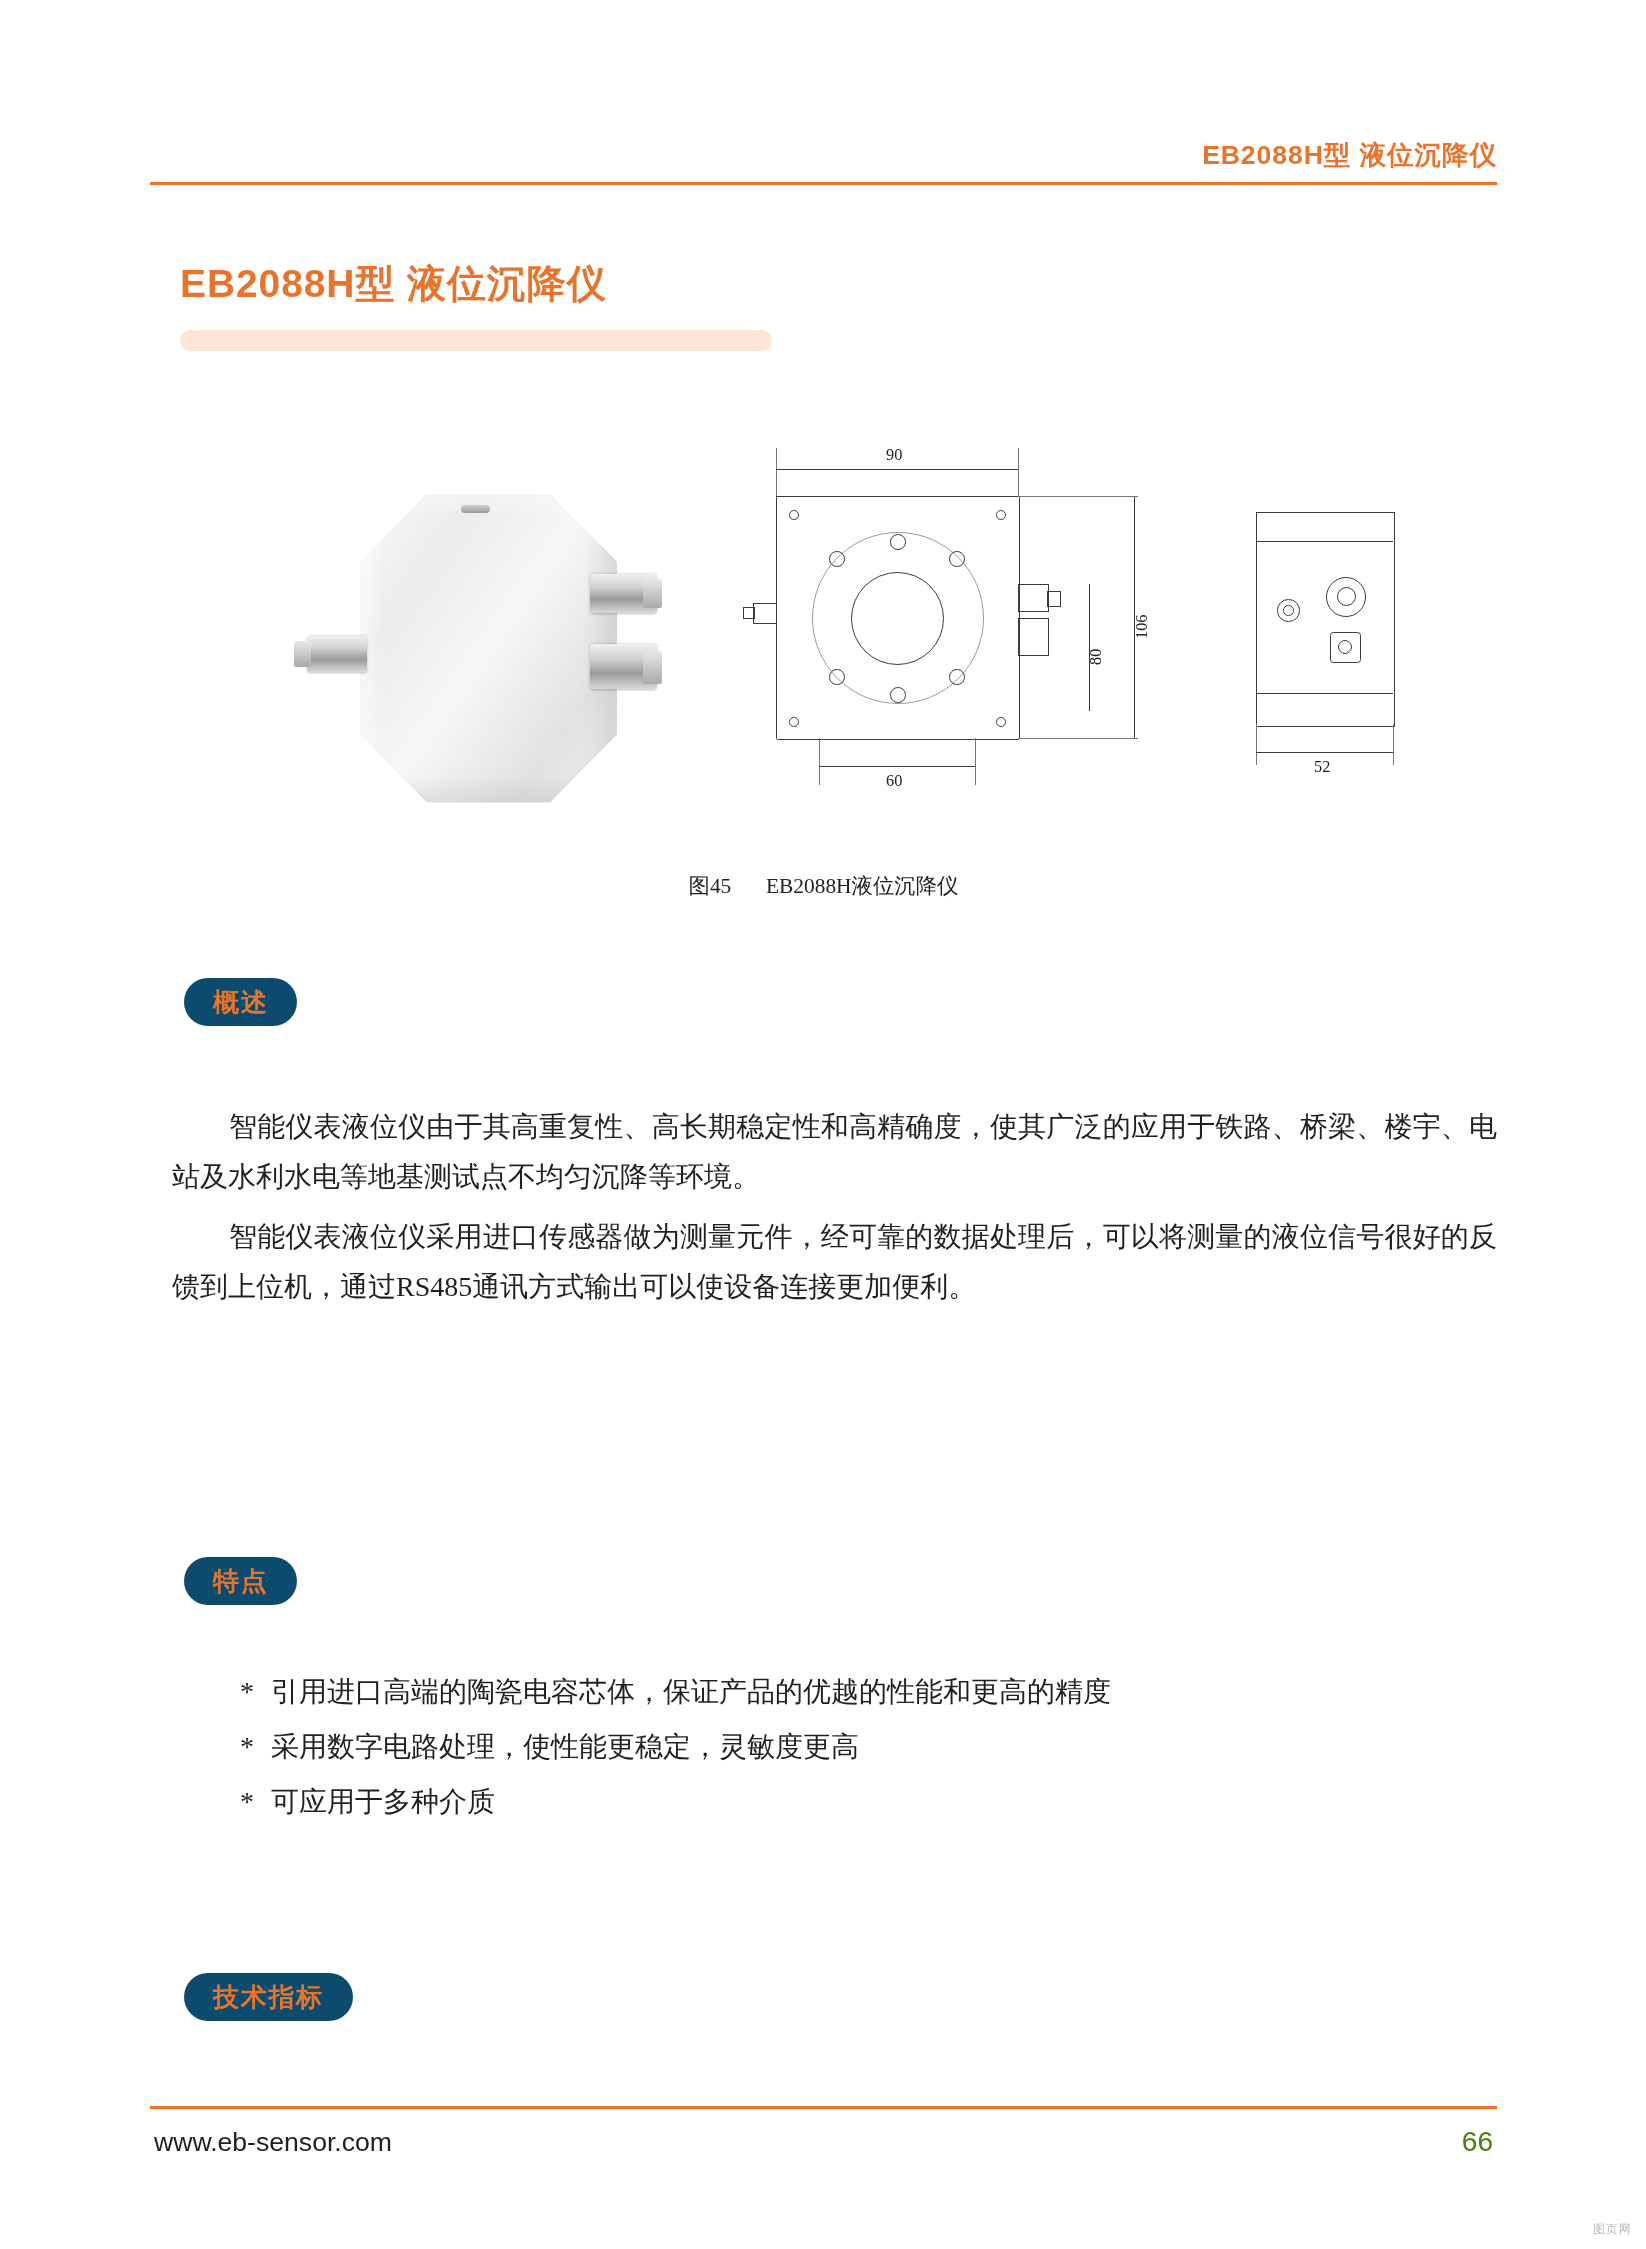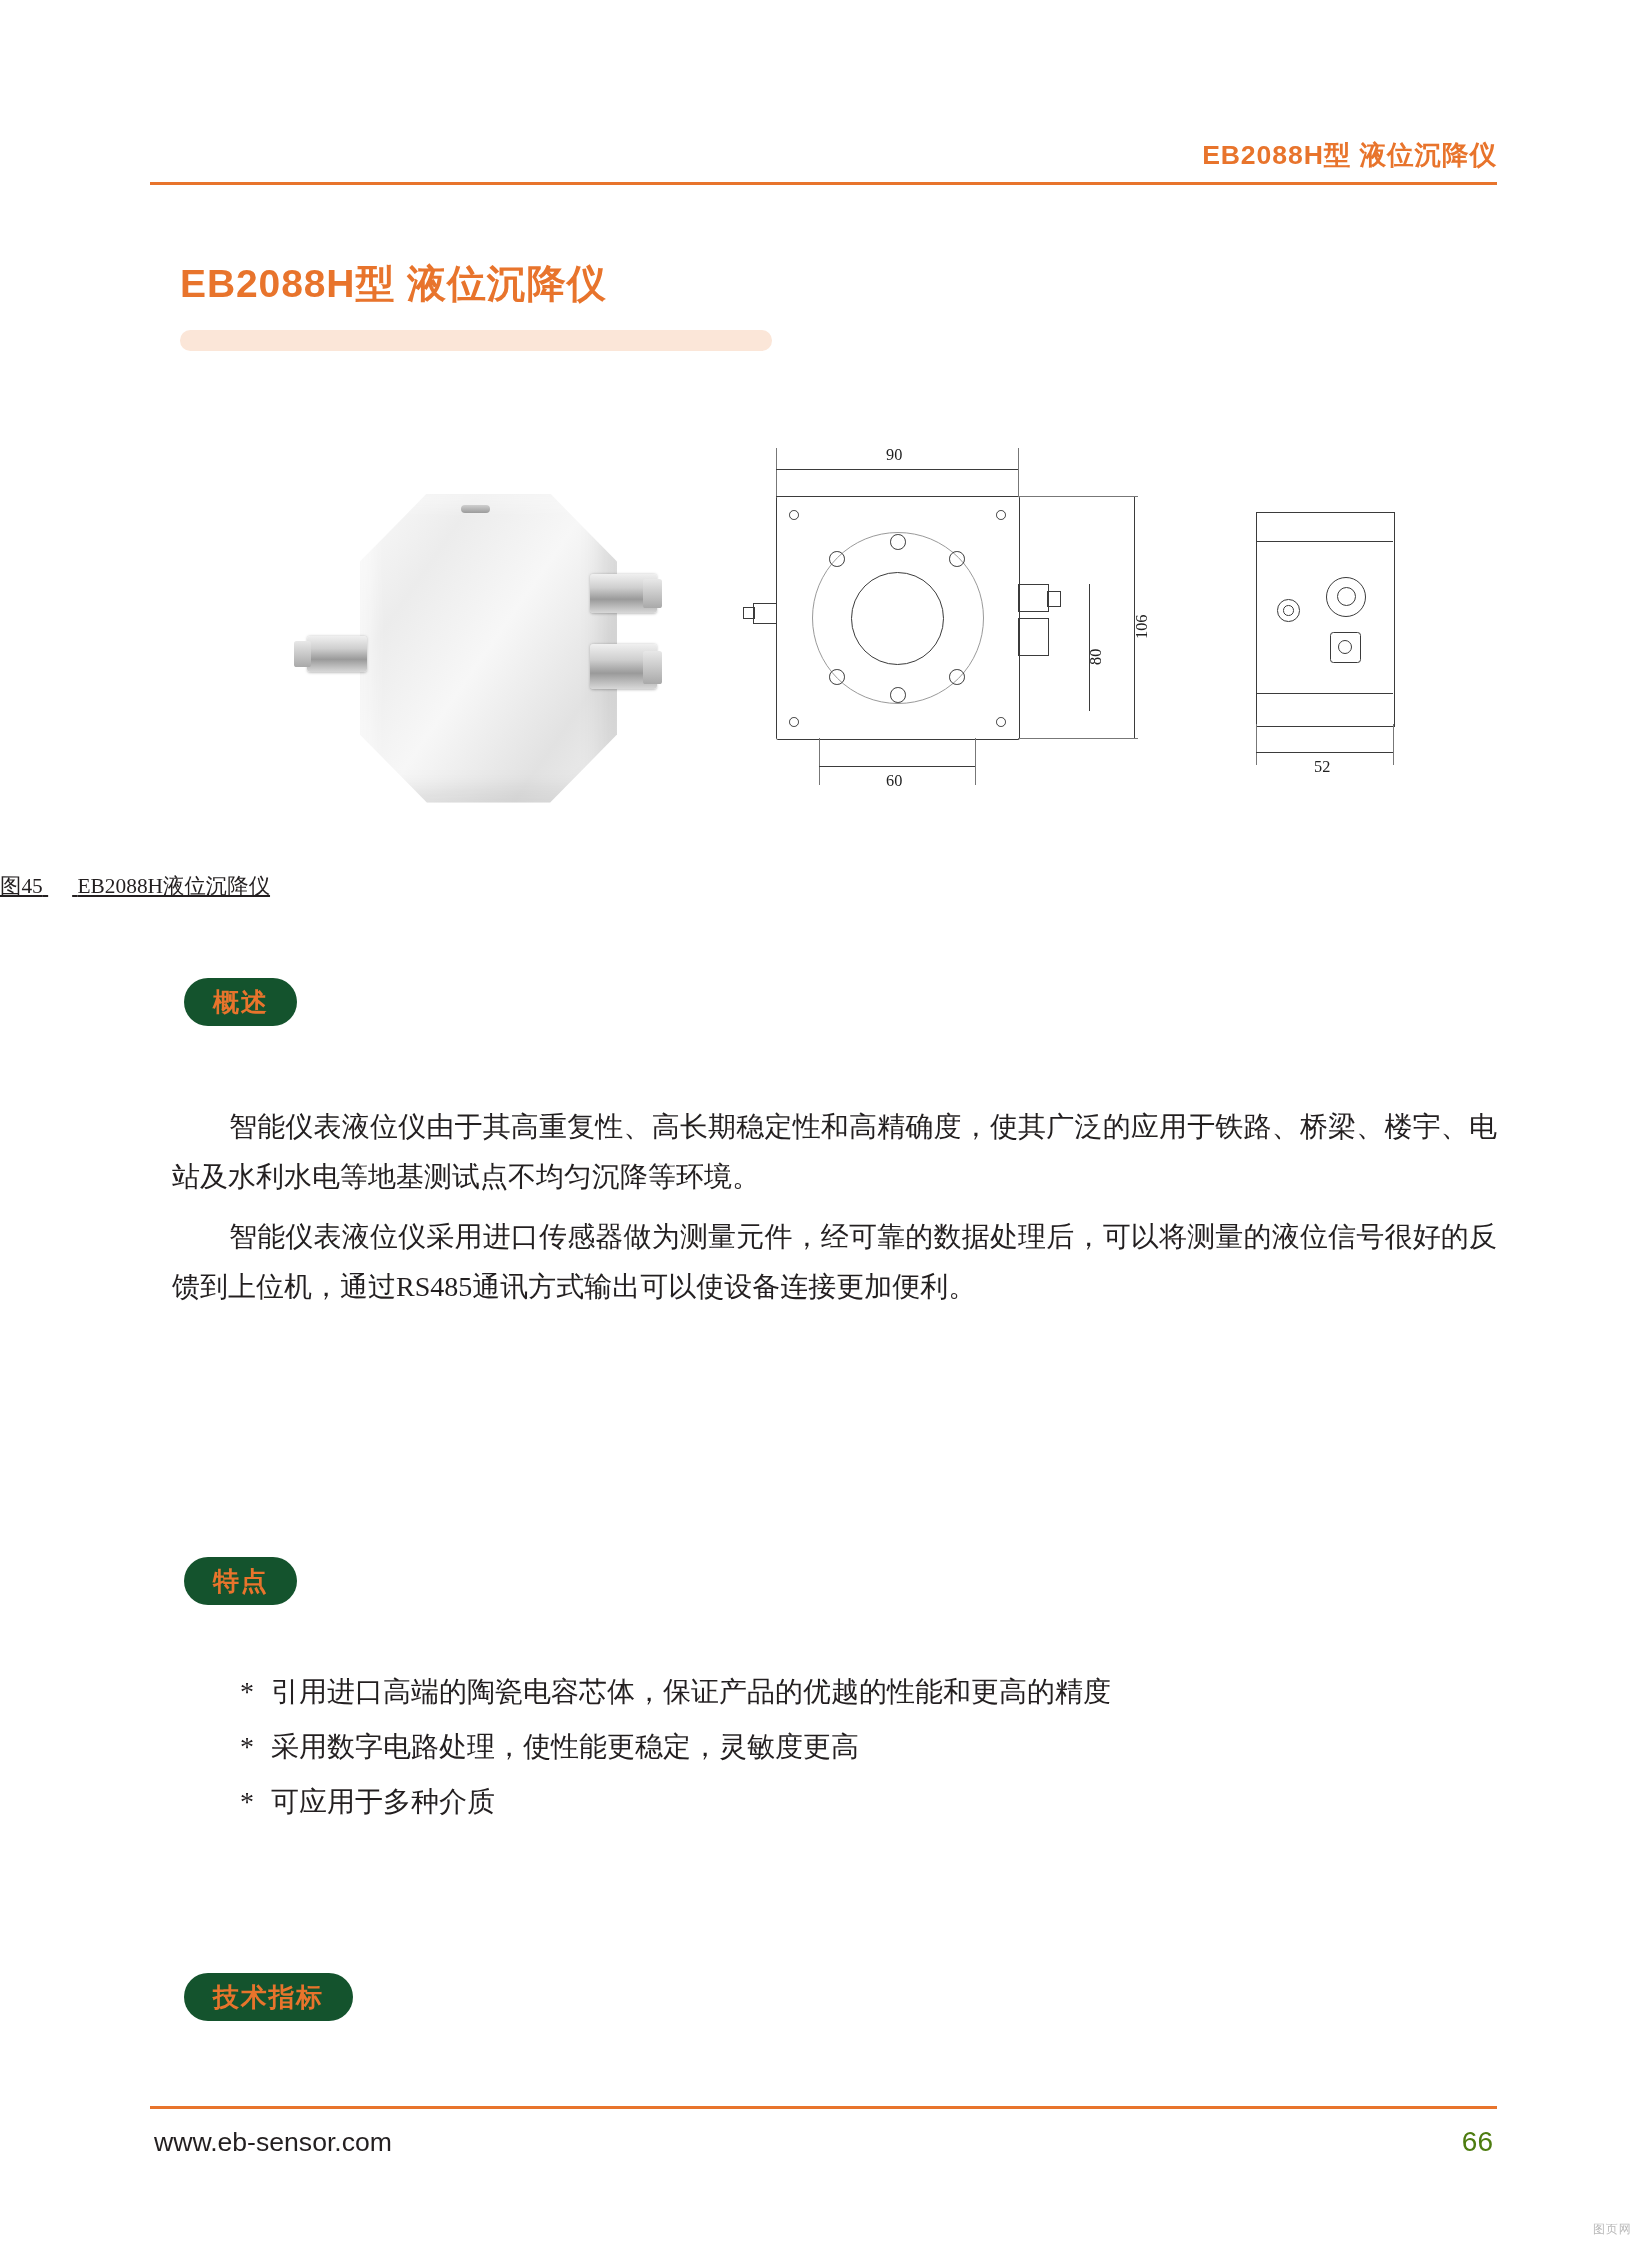--- a/index.html
+++ b/index.html
@@ -149,31 +149,30 @@
   .dw-dim-text.vert {
     transform: rotate(-90deg);
     transform-origin: left top;
   }
 
   .fig-caption {
     position: absolute;
     left: 0;
     top: 871px;
     width: 1647px;
-    text-align: left;
+    text-align: center;
     font-family: "Liberation Serif", serif;
     font-size: 21.4px;
     color: #231f20;
-    text-decoration: underline;
   }
 
   
   .pill {
     position: absolute;
-    background: #14532d;
+    background: #0c4a6e;
     border-radius: 24px;
     height: 48px;
     line-height: 48px;
     padding: 0 29px;
     font-size: 26px;
     font-weight: bold;
     color: #E8742C;
     letter-spacing: 1.7px;
     white-space: nowrap;
   }

